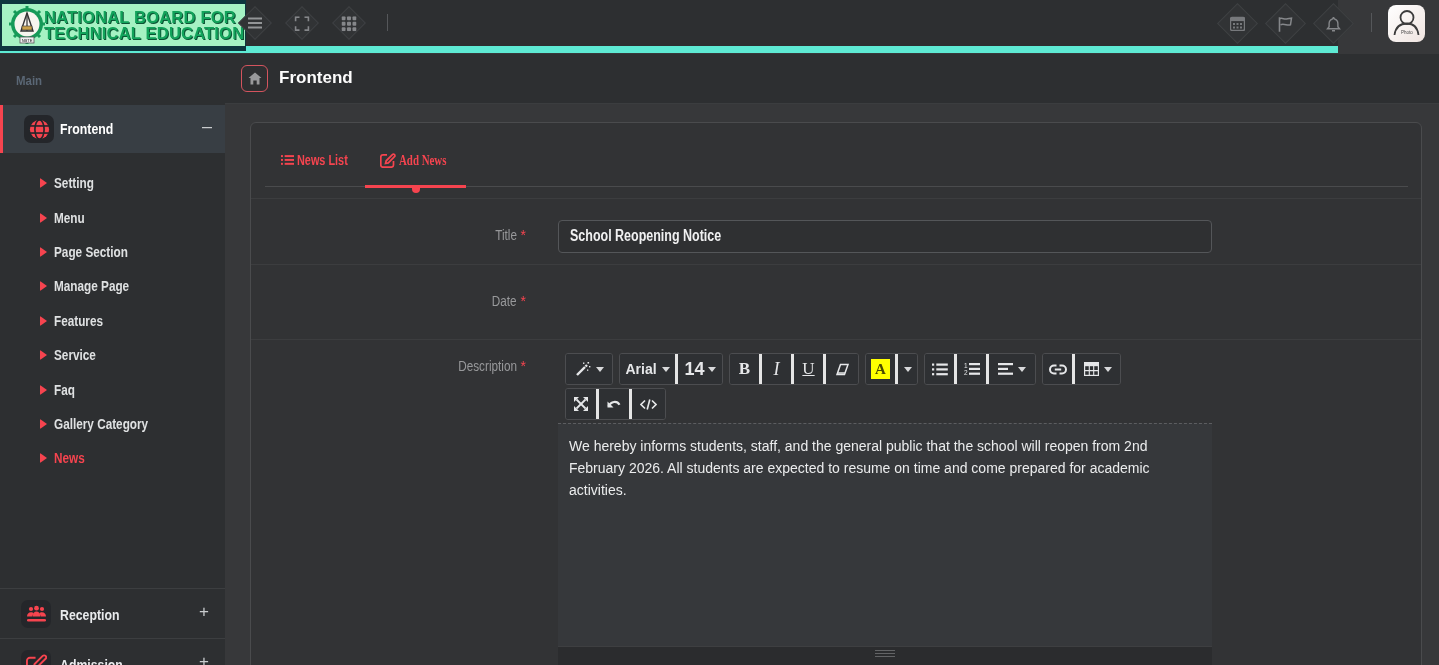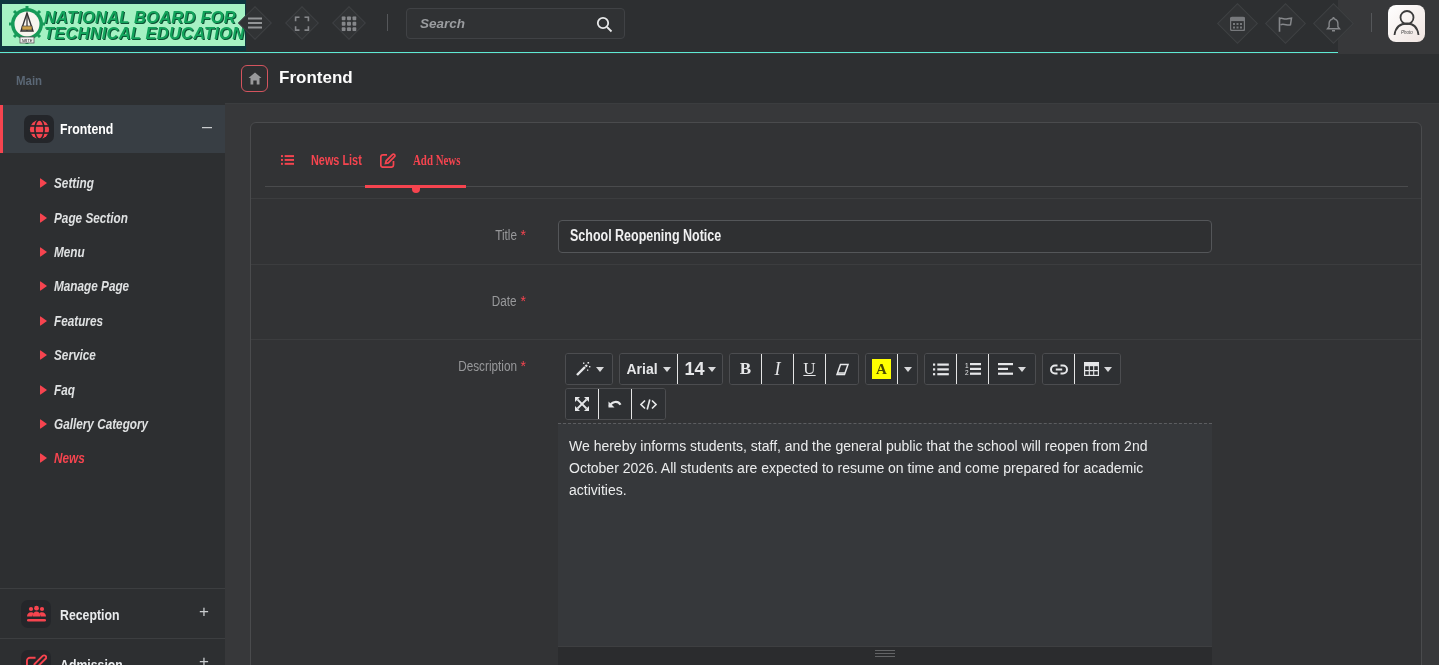--- a/index.html
+++ b/index.html
@@ -1,19 +1,19 @@
 <!DOCTYPE html>
 <html><head>
 <meta charset="utf-8">
 <style>
 *{margin:0;padding:0;box-sizing:border-box;}
 html,body{width:1439px;height:665px;overflow:hidden;background:#37383a;font-family:"Liberation Sans",sans-serif;}
 #root{position:relative;width:1439px;height:665px;}
 
-#topbar{position:absolute;left:0;top:0;width:1338px;height:53px;background:#2d2f31;border-bottom:1px solid #5eead4;font-style:italic;}
+#topbar{position:absolute;left:0;top:0;width:1338px;height:53px;background:#2d2f31;border-bottom:7px solid #5eead4;}
 #brand{position:absolute;left:0;top:0;width:246px;height:51px;background:#0d363d;}
 #logo{position:absolute;left:2px;top:4px;width:243px;height:42px;background:#a5f2c3;display:flex;align-items:center;}
 .logotxt{margin-left:42px;color:#12a35b;font-weight:bold;font-size:16.5px;line-height:16px;letter-spacing:0.2px;text-shadow:1px 1px 0 #0c5435;font-stretch:condensed;}
 .diamond{position:absolute;width:24px;height:24px;transform:rotate(45deg);background:#313335;border:1px solid #3e4043;display:flex;align-items:center;justify-content:center;}
 .diamond svg{transform:rotate(-45deg);}
 .vsep{position:absolute;width:1px;background:#55575a;}
 #search{position:absolute;left:406px;top:8px;width:219px;height:31px;background:#303234;border:1px solid #404245;border-radius:4px;color:#9b9da0;font-size:13.5px;font-weight:bold;line-height:29px;padding-left:13px;}
 #search svg{position:absolute;right:11px;top:7px;}
 #avatar{position:absolute;left:1388px;top:5px;width:37px;height:37px;border-radius:8px;background:linear-gradient(135deg,#ffffff,#efe4e0);overflow:hidden;}
 
@@ -21,43 +21,43 @@
 #homebox{position:absolute;left:241px;top:11px;width:27px;height:27px;border:1px solid #d4545e;border-radius:6px;display:flex;align-items:center;justify-content:center;}
 #crumbtitle{position:absolute;left:279px;top:14px;color:#fcfcfc;font-size:17px;font-weight:bold;}
 
 #sidebar{position:absolute;left:0;top:54px;width:225px;height:611px;background:#2d2f31;}
 #mainlbl{position:absolute;left:16px;top:19px;color:#5a6775;font-size:13px;font-weight:bold;transform:scaleX(0.88);transform-origin:0 50%;}
 #activeitem{position:absolute;left:0;top:51px;width:225px;height:48px;background:#383e44;border-left:3px solid #f6444f;}
 #activeitem .icbox{position:absolute;left:21px;top:10px;width:30px;height:28px;background:#24262a;border-radius:7px;display:flex;align-items:center;justify-content:center;}
 #activeitem .t{position:absolute;left:57px;top:15px;color:#ffffff;font-size:15px;font-weight:bold;transform:scaleX(0.82);transform-origin:0 50%;}
 #activeitem .mm{position:absolute;left:199px;top:11px;color:#c9ccce;font-size:18px;font-weight:normal;}
 .sub{position:absolute;left:0;top:112px;width:225px;}
-.sub .si{height:34.4px;display:flex;align-items:center;font-style:italic;}
+.sub .si{height:34.4px;display:flex;align-items:center;}
 .sub .si .tri{width:0;height:0;border-left:7px solid #f6444f;border-top:5px solid transparent;border-bottom:5px solid transparent;margin-left:40px;border-radius:1px;}
 .sub .si .st{margin-left:7px;color:#dfe1e2;font-size:14px;font-weight:bold;transform:scaleX(0.84);transform-origin:0 50%;}
 .sub .si .red{color:#f6444f;}
 .group{position:absolute;left:0;width:225px;height:50px;border-top:1px solid #3c3e40;}
 .group .icbox{position:absolute;left:21px;top:11px;width:30px;height:28px;background:#24262a;border-radius:7px;display:flex;align-items:center;justify-content:center;}
 .group .t{position:absolute;left:60px;top:17px;color:#e8eaec;font-size:15px;font-weight:bold;transform:scaleX(0.82);transform-origin:0 50%;}
 .group .pp{position:absolute;left:199px;top:13px;color:#c9ccce;font-size:17px;font-weight:normal;}
 
 #card{position:absolute;left:250px;top:122px;width:1172px;height:600px;background:#323335;border:1px solid #4a4b4d;border-radius:6px;}
-.tab{position:absolute;top:29px;display:flex;align-items:center;color:#f6444f;font-weight:bold;font-size:14.5px;gap:14px;}
+.tab{position:absolute;top:29px;display:flex;align-items:center;color:#f6444f;font-weight:bold;font-size:14.5px;}
 .tab svg{margin-right:3px;}.tab span{transform:scaleX(0.75);transform-origin:0 50%;display:inline-block;}
 #tabline{position:absolute;left:14px;top:63px;width:1143px;height:1px;background:#4a4b4d;}
 #tabred{position:absolute;left:114px;top:62px;width:101px;height:2.5px;background:#f6444f;}
 #tabdot{position:absolute;left:161px;top:64.5px;width:8px;height:5.5px;border-radius:0 0 8px 8px;background:#f6444f;}
 .rowline{position:absolute;left:0;width:1170px;height:1px;background:#3c3d3f;}
 .flabel{position:absolute;width:230px;text-align:right;color:#98999b;font-size:14px;}.flabel span{display:inline-block;transform:scaleX(0.84);transform-origin:100% 50%;}
 .flabel b{color:#f6444f;font-weight:normal;}
 .finput{position:absolute;left:307px;width:654px;background:#2f3032;border:1px solid #545659;border-radius:4px;color:#f0f0f1;font-size:16px;font-weight:bold;padding-left:11px;display:flex;align-items:center;}.finput span{display:inline-block;transform:scaleX(0.78);transform-origin:0 50%;}
 
 .btnrow{position:absolute;display:flex;}
 .bgroup{display:flex;margin-right:6px;border:1px solid #4c4d50;border-radius:3px;overflow:hidden;}
-.nb{height:30px;background:#2e3033;display:flex;align-items:center;justify-content:center;border-right:1px solid #e5e5e5;color:#e6e7e9;}
+.nb{height:30px;background:#2e3033;display:flex;align-items:center;justify-content:center;border-right:3px solid #e5e5e5;color:#e6e7e9;}
 .nb:last-child{border-right:none;}
 .caret{width:0;height:0;border-left:4px solid transparent;border-right:4px solid transparent;border-top:5px solid #d8d9db;margin-left:5px;}
 #edarea{position:absolute;left:307px;top:300px;width:654px;height:223px;background:#36383b;border-top:1px dashed #5c5d60;color:#ebeced;font-size:14px;line-height:22px;padding:11px 11px;}
 #statusbar{position:absolute;left:307px;top:523px;width:654px;height:20px;background:#2b2c2e;border-top:1px solid #3e3f41;}
 #grip{position:absolute;left:317px;top:3px;width:20px;height:8px;}
 #grip div{height:1px;background:#636466;margin-bottom:2px;}
 .serifb{font-family:"Liberation Serif",serif;font-weight:bold;font-size:17px;}
 </style>
 </head>
 <body>
@@ -117,26 +117,20 @@
             <rect x="0" y="5.5" width="4" height="4" rx="1"></rect>
             <rect x="5.5" y="5.5" width="4" height="4" rx="1"></rect>
             <rect x="11" y="5.5" width="4" height="4" rx="1"></rect>
             <rect x="0" y="11" width="4" height="4" rx="1"></rect>
             <rect x="5.5" y="11" width="4" height="4" rx="1"></rect>
             <rect x="11" y="11" width="4" height="4" rx="1"></rect>
           </g>
         </svg>
   </div>
   <div class="vsep" style="left:387px;top:14px;height:17px;"></div>
-  <div id="search">Search
-    <svg width="17" height="17" viewBox="0 0 17 17">
-          <circle cx="7" cy="7" r="5.2" fill="none" stroke="#e8e9ea" stroke-width="1.8"></circle>
-          <line x1="11" y1="11" x2="15.5" y2="15.5" stroke="#e8e9ea" stroke-width="1.8"></line>
-        </svg>
-  </div>
 
   <div class="diamond" style="left:1223px;top:9px;width:29px;height:29px;">
     <svg width="15" height="15" viewBox="0 0 15 15">
           <g fill="#77797c">
             <rect x="0.5" y="1.5" width="14" height="13" rx="1.5" fill="none" stroke="#77797c" stroke-width="1.4"></rect>
             <rect x="0.5" y="1.5" width="14" height="3.6" fill="#77797c"></rect>
             <g>
               <rect x="3" y="7" width="2" height="2"></rect>
               <rect x="6.5" y="7" width="2" height="2"></rect>
               <rect x="10" y="7" width="2" height="2"></rect>
@@ -194,25 +188,25 @@
     <div class="t">Frontend</div>
     <div class="mm">–</div>
   </div>
   <div class="sub">
     <div class="si">
           <div class="tri"></div>
           <div class="st">Setting</div>
         </div>
     <div class="si">
           <div class="tri"></div>
+          <div class="st">Menu</div>
+        </div>
+    <div class="si">
+          <div class="tri"></div>
           <div class="st">Page Section</div>
-        </div>
-    <div class="si">
-          <div class="tri"></div>
-          <div class="st">Menu</div>
         </div>
     <div class="si">
           <div class="tri"></div>
           <div class="st">Manage Page</div>
         </div>
     <div class="si">
           <div class="tri"></div>
           <div class="st">Features</div>
         </div>
     <div class="si">
@@ -432,21 +426,21 @@
               <g stroke="#e6e7e9" stroke-width="1.6" fill="none">
                 <path d="M5 1.5 L1 5.5 L5 9.5"></path>
                 <path d="M12 1.5 L16 5.5 L12 9.5"></path>
                 <line x1="9.8" y1="0.5" x2="7.2" y2="10.5"></line>
               </g>
             </svg>
           </div>
     </div>
   </div>
 
-  <div id="edarea">We hereby informs students, staff, and the general public that the school will reopen from 2nd October 2026. All students are expected to resume on time and come prepared for academic activities.</div>
+  <div id="edarea">We hereby informs students, staff, and the general public that the school will reopen from 2nd February 2026. All students are expected to resume on time and come prepared for academic activities.</div>
   <div id="statusbar">
         <div id="grip">
           <div></div>
           <div></div>
           <div></div>
         </div>
       </div>
 </div>
 
 </div>

